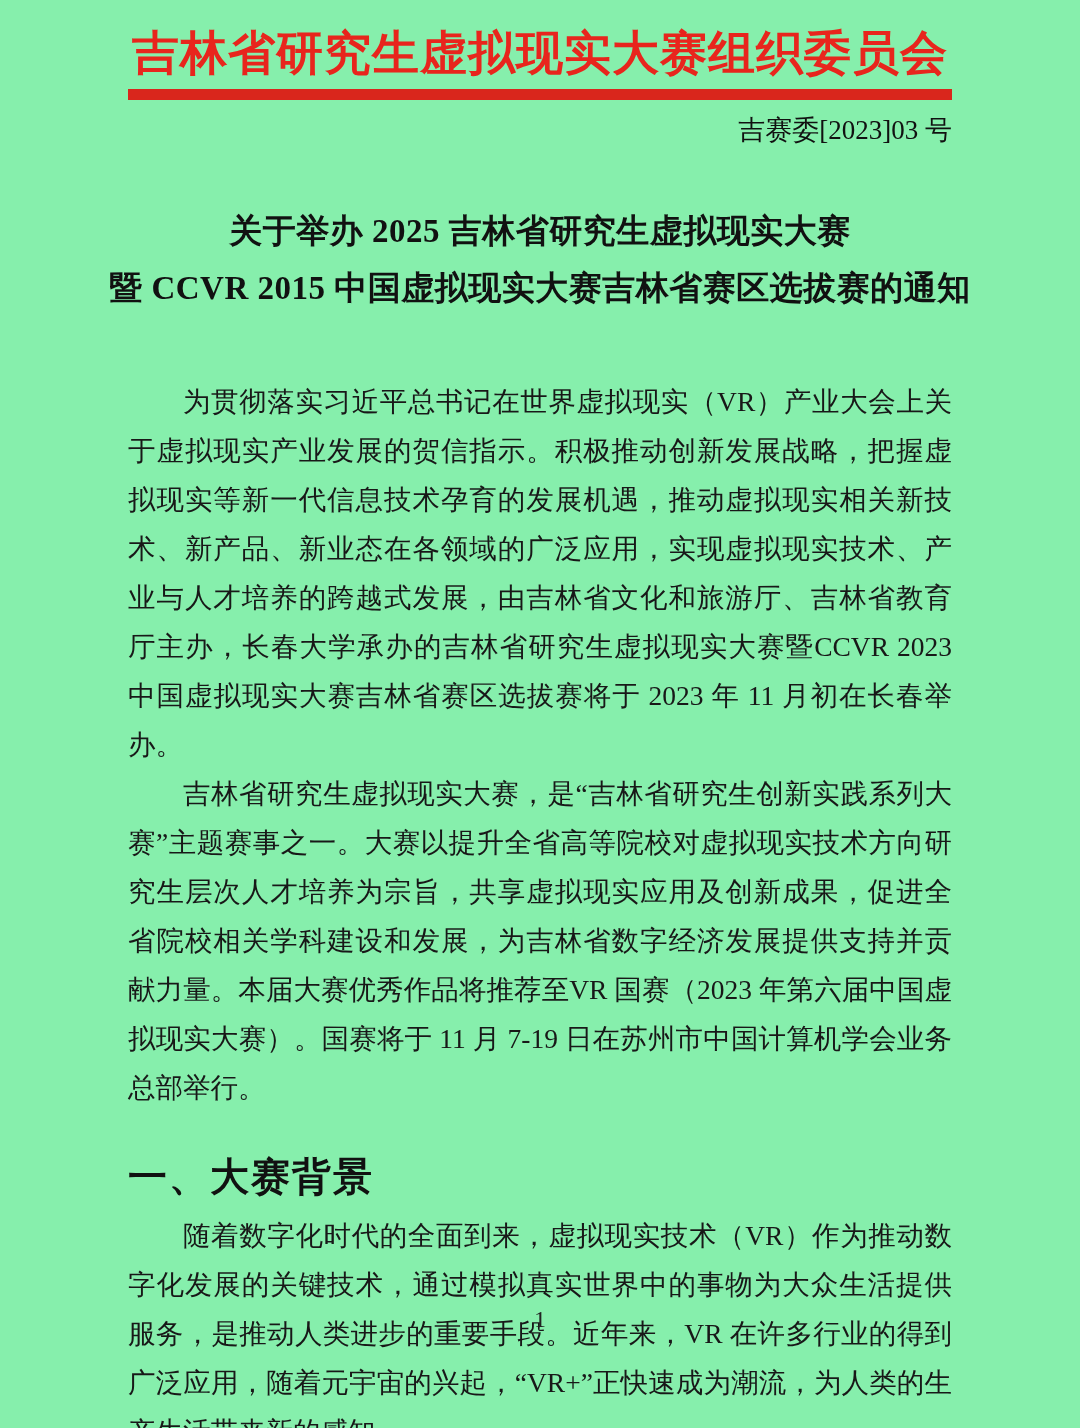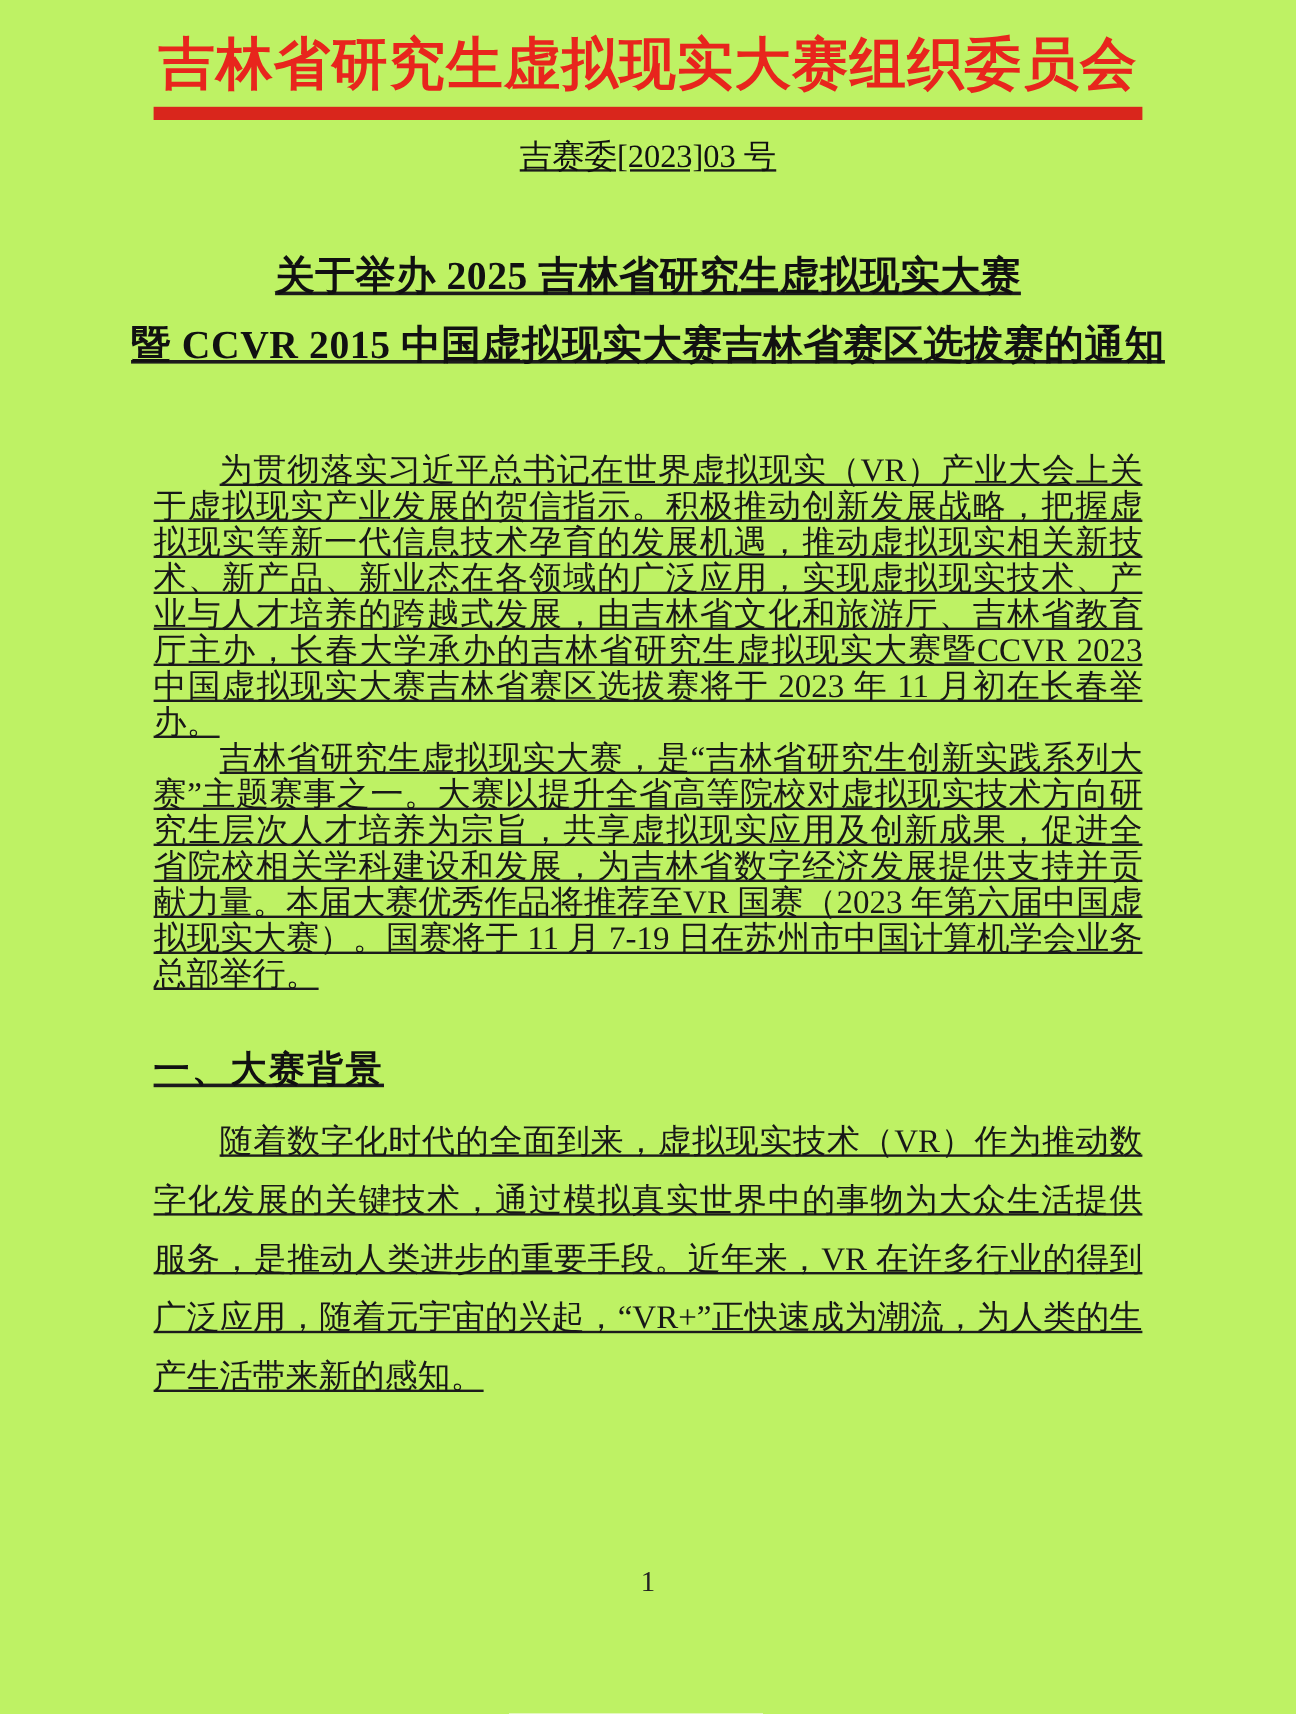--- a/index.html
+++ b/index.html
@@ -2,25 +2,24 @@
 <html><head>
 <meta charset="utf-8">
 <style>
   * { box-sizing: border-box; }
   html, body { margin: 0; padding: 0; background: #ffffff; }
   .page {
     position: relative;
     width: 1080px;
     height: 1428px;
     margin: 0 auto;
-    background: #bef264;
+    background: #86efac;
     overflow: hidden;
     font-family: "Liberation Serif", "DejaVu Serif", serif;
     color: #1c1c1c;
-    text-decoration: underline;
   }
   .header { padding-top: 24px; text-align: center; }
   .org-title {
     display: inline-block;
     font-family: "Liberation Sans", "DejaVu Sans", sans-serif;
     font-weight: bold;
     font-size: 47px;
     line-height: 58px;
     color: #e8251d;
     letter-spacing: 1px;
@@ -28,52 +27,52 @@
   }
   .red-rule {
     width: 824px;
     height: 11px;
     margin: 7px auto 0 auto;
     background: #d9261c;
   }
   .doc-number-row {
     width: 824px;
     margin: 13px auto 0 auto;
-    text-align: center;
+    text-align: right;
     font-size: 27px;
     line-height: 34px;
     color: #111;
   }
   .title-block {
     margin-top: 56px;
     text-align: center;
     font-weight: bold;
     font-size: 33px;
     line-height: 57px;
     color: #111;
     letter-spacing: 0.5px;
   }
   .body-block {
     width: 824px;
     margin: 60px auto 0 auto;
     font-size: 27.5px;
-    line-height: 30px;
+    line-height: 49px;
     text-align: justify;
     color: #181818;
   }
   .para {
     margin: 0;
     text-indent: 2em;
     text-align: justify;
   }
   .section-heading {
     width: 824px;
     margin: 43px auto 0 auto;
     font-weight: bold;
-    font-size: 30px;
+    font-size: 39px;
     line-height: 44px;
     color: #111;
     letter-spacing: 2px;
   }
   .body-block-2 {
     width: 824px;
     margin: 12px auto 0 auto;
     font-size: 27.5px;
     line-height: 49px;
     text-align: justify;

